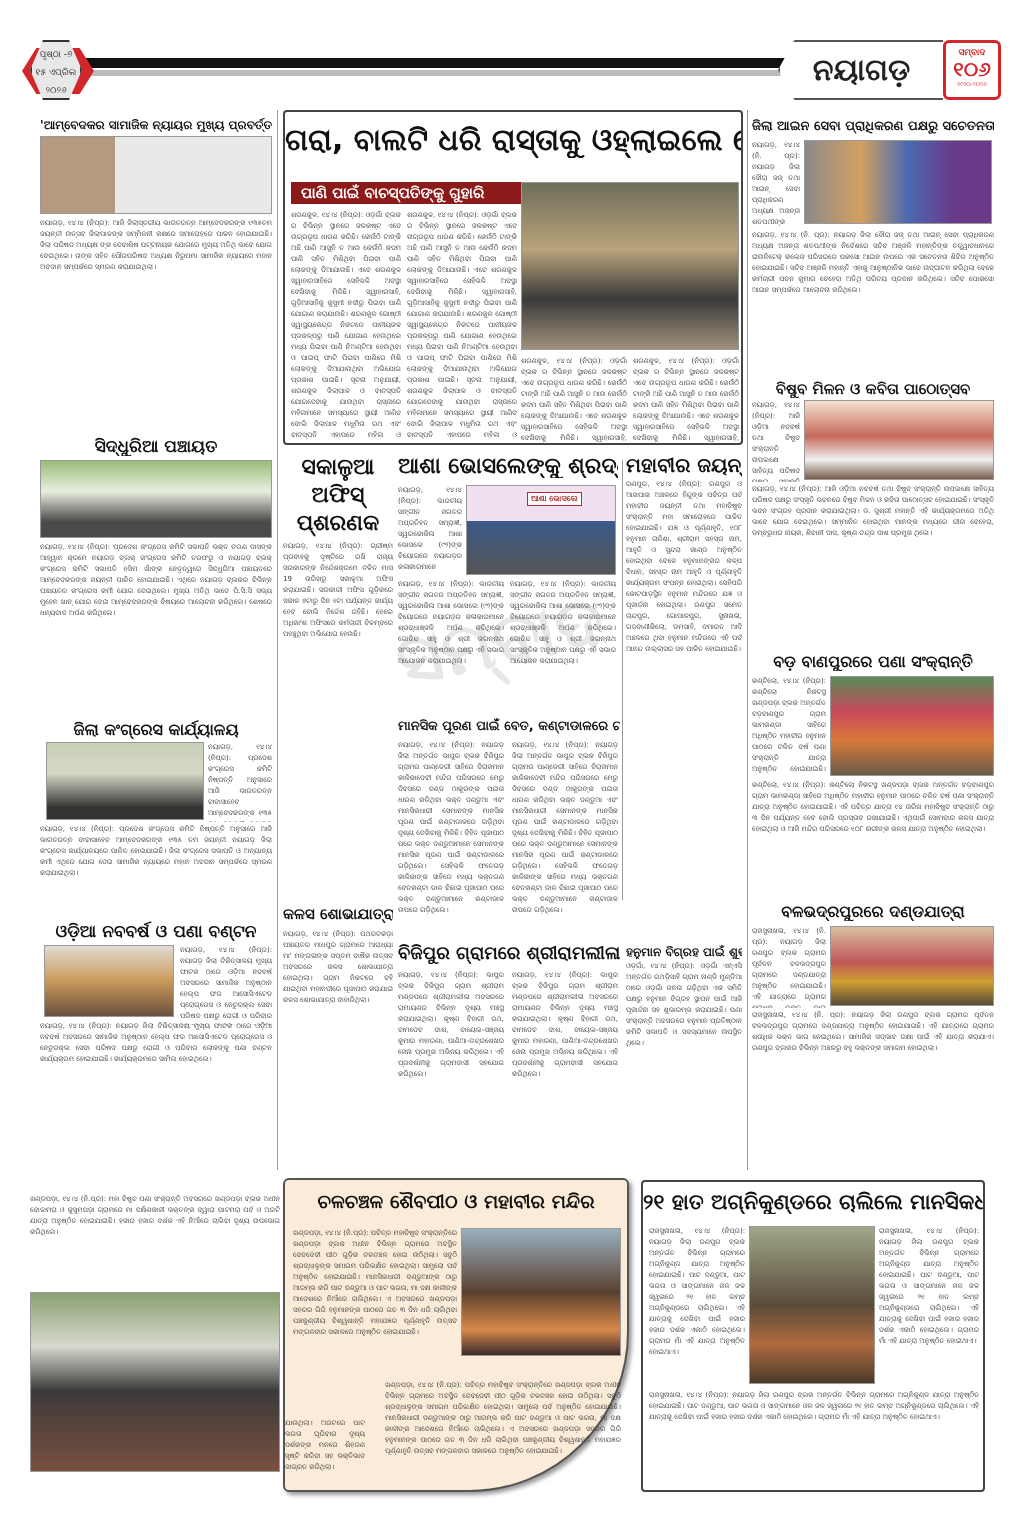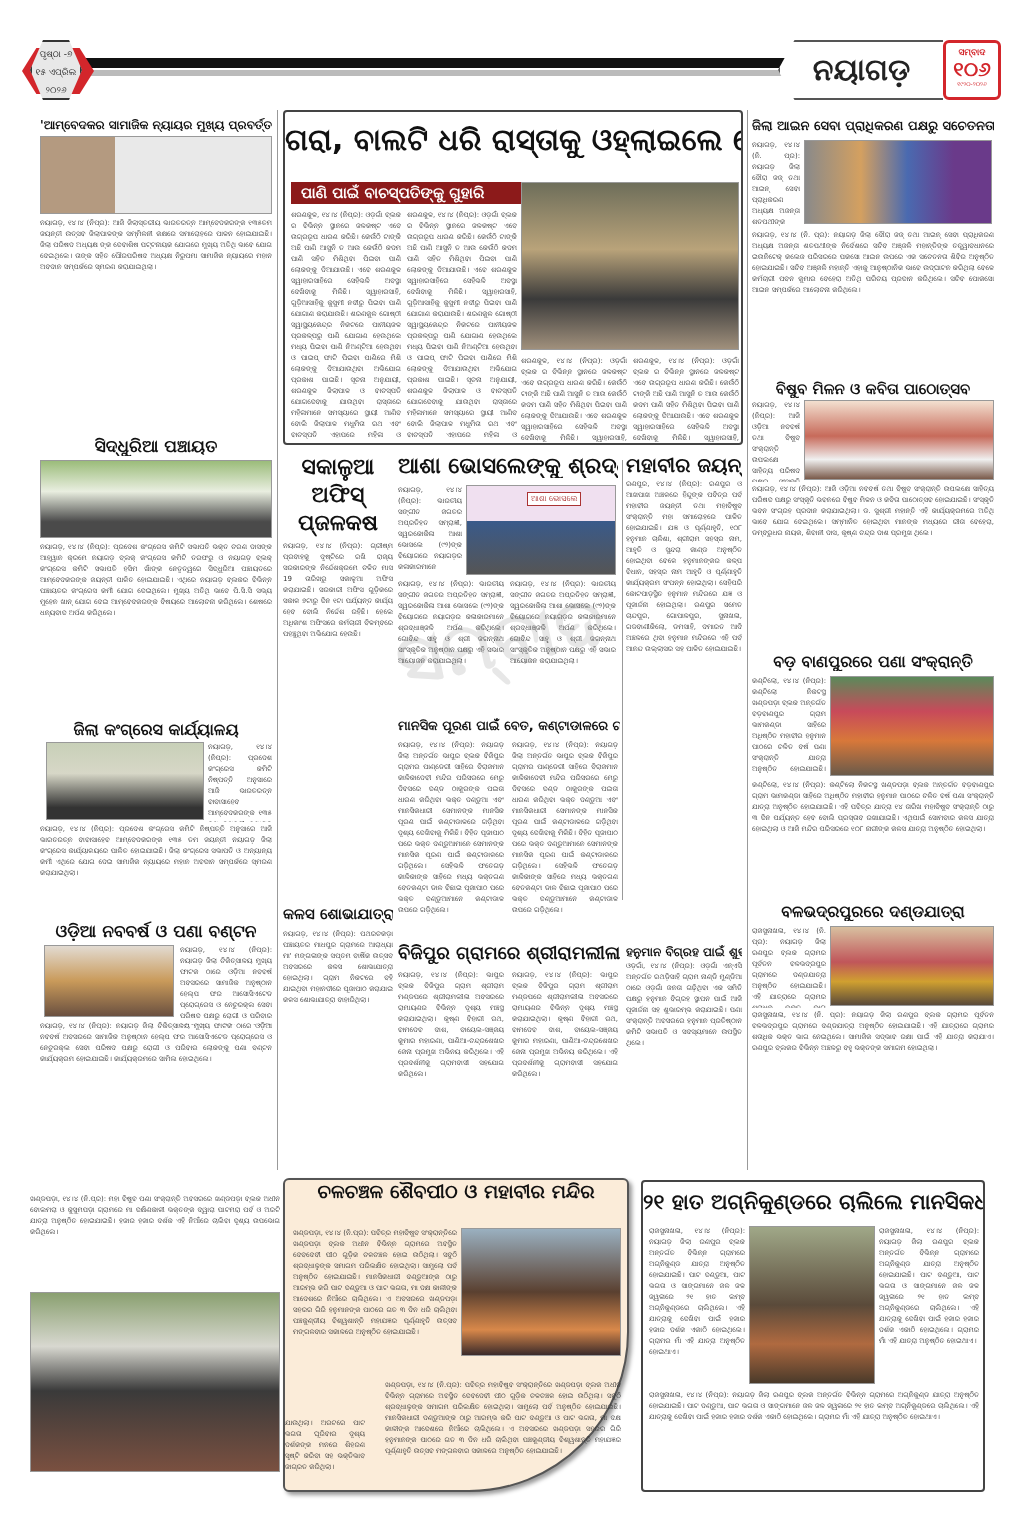--- a/index.html
+++ b/index.html
@@ -97,29 +97,29 @@
 </div>
 
 <div class="abs" style="left:752px;top:902px;width:242px">
   <div class="hl" style="font-size:16px">ବଳଭଦ୍ରପୁରରେ ଦଣ୍ଡଯାତ୍ରା</div>
   <div class="photo abs" style="left:78px;top:24px;width:164px;height:80px;background:linear-gradient(#d8c0a0,#c0565a 45%,#d0a030 70%,#5a4a3a)"></div>
   <div class="body abs" style="left:0;top:24px;width:74px;height:82px">ରାଜସୁନାଖଳା, ୧୪।୪ (ନି. ପ୍ର): ନୟାଗଡ଼ ଜିଲା ରଣପୁର ବ୍ଲକ ଗ୍ରାମର ପୂର୍ବତନ ବଳଭଦ୍ରପୁର ଗ୍ରାମରେ ଦଣ୍ଡଯାତ୍ରା ଅନୁଷ୍ଠିତ ହୋଇଯାଇଛି। ଏହି ଯାତ୍ରାରେ ଗ୍ରାମର ଶତାଧିକ ଭକ୍ତ ଭାଗ ନେଇଥିଲେ। ସାମାଜିକ ସଦ୍‌ଭାବ ରକ୍ଷା ପାଇଁ ଏହି ଯାତ୍ରା କରାଯାଏ। ରଣପୁର ବ୍ଲକର ବିଭିନ୍ନ ଅଞ୍ଚଳରୁ ବହୁ ଭକ୍ତଙ୍କ ସମାଗମ ହୋଇଥିଲା।</div>
   <div class="body abs" style="left:0;top:108px;width:242px;height:148px">ରାଜସୁନାଖଳା, ୧୪।୪ (ନି. ପ୍ର): ନୟାଗଡ଼ ଜିଲା ରଣପୁର ବ୍ଲକ ଗ୍ରାମର ପୂର୍ବତନ ବଳଭଦ୍ରପୁର ଗ୍ରାମରେ ଦଣ୍ଡଯାତ୍ରା ଅନୁଷ୍ଠିତ ହୋଇଯାଇଛି। ଏହି ଯାତ୍ରାରେ ଗ୍ରାମର ଶତାଧିକ ଭକ୍ତ ଭାଗ ନେଇଥିଲେ। ସାମାଜିକ ସଦ୍‌ଭାବ ରକ୍ଷା ପାଇଁ ଏହି ଯାତ୍ରା କରାଯାଏ। ରଣପୁର ବ୍ଲକର ବିଭିନ୍ନ ଅଞ୍ଚଳରୁ ବହୁ ଭକ୍ତଙ୍କ ସମାଗମ ହୋଇଥିଲା।</div>
 </div>
 
 <div class="abs" style="left:283px;top:453px;width:110px">
-  <div class="hl" style="font-size:22px;line-height:28px;white-space:normal">ସକାଳୁଆ ଅଫିସ୍ ପ୍ଜଳକଷ</div>
+  <div class="hl" style="font-size:22px;line-height:28px;white-space:normal">ସକାଳୁଆ ଅଫିସ୍ ପ୍ଶରଣକ</div>
   <div class="body" style="height:318px;margin-top:4px">ନୟାଗଡ଼, ୧୪।୪ (ନିପ୍ର): ଗ୍ରୀଷ୍ମ ପ୍ରବାହକୁ ଦୃଷ୍ଟିରେ ରଖି ରାଜ୍ୟ ସରକାରଙ୍କ ନିର୍ଦ୍ଦେଶକ୍ରମେ ଚଳିତ ମାସ 19 ତାରିଖରୁ ସକାଳୁଆ ଅଫିସ କରାଯାଇଛି। ସରକାରୀ ଅଫିସ ଗୁଡ଼ିକରେ ସକାଳ ୭ଟାରୁ ଦିନ ୧ଟା ପର୍ଯ୍ୟନ୍ତ କାର୍ଯ୍ୟ ହେବ ବୋଲି ନିର୍ଦ୍ଦେଶ ରହିଛି। ହେଲେ ଅଧିକାଂଶ ଅଫିସରେ କର୍ମଚାରୀ ବିଳମ୍ବରେ ପହଞ୍ଚୁଥିବା ଅଭିଯୋଗ ହେଉଛି।</div>
 </div>
 
 <div class="abs" style="left:398px;top:453px;width:220px">
   <div class="hl" style="font-size:22px">ଆଶା ଭୋସଲେଙ୍କୁ ଶ୍ରଦ୍ଧାଞ୍ଜଳି</div>
   <div class="body abs" style="left:0;top:32px;width:64px;height:84px">ନୟାଗଡ଼, ୧୪।୪ (ନିପ୍ର): ଭାରତୀୟ ସଙ୍ଗୀତ ଜଗତର ଅପ୍ରତିହତ ସମ୍ରାଜ୍ଞୀ, ସ୍ୱରକୋକିଳା ଆଶା ଭୋସଲେ (୯୨)ଙ୍କ ବିୟୋଗରେ ନୟାଗଡ଼ର କଳାକାରମାନେ ଶ୍ରଦ୍ଧାଞ୍ଜଳି ଅର୍ପଣ କରିଥିଲେ। ଗୋବିନ୍ଦ ସାହୁ ଓ ଶ୍ରୀ ଜଗନ୍ନାଥ ସାଂସ୍କୃତିକ ଅନୁଷ୍ଠାନ ପକ୍ଷରୁ ଏହି ସଭାର ଆୟୋଜନ କରାଯାଇଥିଲା।</div>
   <div class="photo abs" style="left:68px;top:32px;width:150px;height:90px;background:linear-gradient(#f0e0f0 0 40%,#3a5a8a 40%,#555 100%)">
-    <div style="position:absolute;left:60px;top:6px;background:#fff;border:1px solid #a33;color:#a33;font-size:8px;padding:1px 3px;font-weight:normal">ଆଶା ଭୋସଲେ</div>
+    <div style="position:absolute;left:60px;top:6px;background:#fff;border:1px solid #a33;color:#a33;font-size:8px;padding:1px 3px;font-weight:bold">ଆଶା ଭୋସଲେ</div>
   </div>
   <div class="body abs" style="left:0;top:126px;width:106px;height:120px">ନୟାଗଡ଼, ୧୪।୪ (ନିପ୍ର): ଭାରତୀୟ ସଙ୍ଗୀତ ଜଗତର ଅପ୍ରତିହତ ସମ୍ରାଜ୍ଞୀ, ସ୍ୱରକୋକିଳା ଆଶା ଭୋସଲେ (୯୨)ଙ୍କ ବିୟୋଗରେ ନୟାଗଡ଼ର କଳାକାରମାନେ ଶ୍ରଦ୍ଧାଞ୍ଜଳି ଅର୍ପଣ କରିଥିଲେ। ଗୋବିନ୍ଦ ସାହୁ ଓ ଶ୍ରୀ ଜଗନ୍ନାଥ ସାଂସ୍କୃତିକ ଅନୁଷ୍ଠାନ ପକ୍ଷରୁ ଏହି ସଭାର ଆୟୋଜନ କରାଯାଇଥିଲା।</div>
   <div class="body abs" style="left:112px;top:126px;width:106px;height:120px">ନୟାଗଡ଼, ୧୪।୪ (ନିପ୍ର): ଭାରତୀୟ ସଙ୍ଗୀତ ଜଗତର ଅପ୍ରତିହତ ସମ୍ରାଜ୍ଞୀ, ସ୍ୱରକୋକିଳା ଆଶା ଭୋସଲେ (୯୨)ଙ୍କ ବିୟୋଗରେ ନୟାଗଡ଼ର କଳାକାରମାନେ ଶ୍ରଦ୍ଧାଞ୍ଜଳି ଅର୍ପଣ କରିଥିଲେ। ଗୋବିନ୍ଦ ସାହୁ ଓ ଶ୍ରୀ ଜଗନ୍ନାଥ ସାଂସ୍କୃତିକ ଅନୁଷ୍ଠାନ ପକ୍ଷରୁ ଏହି ସଭାର ଆୟୋଜନ କରାଯାଇଥିଲା।</div>
 </div>
 
 <div class="abs" style="left:626px;top:453px;width:116px">
   <div class="hl" style="font-size:20px;text-align:center">ମହାବୀର ଜୟନ୍ତୀ</div>
   <div class="body" style="height:420px;margin-top:2px">ରଣପୁର, ୧୪।୪ (ନିପ୍ର): ରଣପୁର ଓ ଆଖପାଖ ଅଞ୍ଚଳରେ ହିନ୍ଦୁଙ୍କ ପବିତ୍ର ପର୍ବ ମହାବୀର ଜୟନ୍ତୀ ତଥା ମହାବିଷୁବ ସଂକ୍ରାନ୍ତି ମହା ସମାରୋହରେ ପାଳିତ ହୋଇଯାଇଛି। ଯଜ୍ଞ ଓ ପୂର୍ଣ୍ଣାହୁତି, ୧୦୮ ହନୁମାନ ଚାଳିଶା, ଶ୍ରୀରାମ ସହସ୍ର ନାମ, ଆହୁତି ଓ ସୁନ୍ଦରା କାଣ୍ଡ ଅନୁଷ୍ଠିତ ହୋଇଥିବା ବେଳେ ହନୁମାନଙ୍କର କଳ୍ପ ବିଧାନ, ସହସ୍ର ନାମ ଆହୁତି ଓ ପୂର୍ଣ୍ଣାହୁତି କାର୍ଯ୍ୟକ୍ରମ ସଂପନ୍ନ ହୋଇଥିଲା। ସେହିପରି କୋଟପାଡ଼ସ୍ଥିତ ହନୁମାନ ମନ୍ଦିରରେ ଯଜ୍ଞ ଓ ପୂଜାର୍ଚ୍ଚନା ହୋଇଥିଲା। ରଣପୁର ସମେତ ଚାନ୍ଦପୁର, ଗୋପାଳପୁର, ସୁନାଖଳା, ଗଡବାଣୀକିଲୋ, ଡମସାହି, ଦମାରତ ଆଦି ଅଞ୍ଚଳରେ ଥିବା ହନୁମାନ ମନ୍ଦିରରେ ଏହି ପର୍ବ ଆନନ୍ଦ ଉଲ୍ଲାସର ସହ ପାଳିତ ହୋଇଯାଇଛି।</div>
 </div>
 
@@ -146,21 +146,21 @@
 </div>
 
 <div class="abs" style="left:340px;top:600px;width:320px;font-size:70px;color:rgba(120,120,120,0.18);font-weight:bold;transform:rotate(-12deg);text-align:center">ସମ୍ବାଦ</div>
 
 <div class="abs" style="left:30px;top:1188px;width:250px">
   <div class="body" style="height:96px;margin-top:6px">ଖଣ୍ଡପଡ଼ା, ୧୪।୪ (ନି.ପ୍ର): ମହା ବିଷୁବ ପଣା ସଂକ୍ରାନ୍ତି ଅବସରରେ ଖଣ୍ଡପଡ଼ା ବ୍ଲକ ଅଧୀନ ବୋଲମରା ଓ କୁସୁମପଡ଼ା ଗ୍ରାମରେ ମା ଦକ୍ଷିଣକାଳୀ ଭକ୍ତଙ୍କ ଦ୍ୱାରା ପାଟମରା ପର୍ବ ଓ ଅରଟି ଯାତ୍ରା ଅନୁଷ୍ଠିତ ହୋଇଯାଇଛି। ହଜାର ହଜାର ଦର୍ଶକ ଏହି ନିଆଁରେ ଚାଲିବା ଦୃଶ୍ୟ ଉପଭୋଗ କରିଥିଲେ।</div>
   <div class="photo" style="height:180px;margin-top:2px;background:linear-gradient(#8aa070,#d8d8d0 30%,#3a3a3a 55%,#7a5040)"></div>
 </div>
 
 <div class="abs shadebox" style="left:283px;top:1178px;width:346px;height:314px;border-radius:6px 6px 160px 6px">
-  <div class="hl" style="font-size:19px;">ଚଳଚଞ୍ଚଳ ଶୈବପୀଠ ଓ ମହାବୀର ମନ୍ଦିର</div>
+  <div class="hl" style="font-size:19px;margin-top:10px">ଚଳଚଞ୍ଚଳ ଶୈବପୀଠ ଓ ମହାବୀର ମନ୍ଦିର</div>
   <div class="photo abs" style="left:176px;top:48px;width:160px;height:128px;background:linear-gradient(#9ab0c0,#5a4030 50%,#d8884a 80%,#3a2a2a)"></div>
   <div class="body abs" style="left:8px;top:48px;width:164px;height:170px">ଖଣ୍ଡପଡ଼ା, ୧୪।୪ (ନି.ପ୍ର): ପବିତ୍ର ମହାବିଷୁବ ସଂକ୍ରାନ୍ତିରେ ଖଣ୍ଡପଡ଼ା ବ୍ଲକ ଅଧୀନ ବିଭିନ୍ନ ଗ୍ରାମରେ ଅବସ୍ଥିତ ଦେବଦେବୀ ପୀଠ ଗୁଡ଼ିକ ଚଳଚଞ୍ଚଳ ହୋଇ ଉଠିଥିଲା। ସବୁଠି ଶ୍ରଦ୍ଧାଳୁଙ୍କ ସମାଗମ ପରିଲକ୍ଷିତ ହୋଇଥିଲା। ସାମୁଲୋ ପର୍ବ ଅନୁଷ୍ଠିତ ହୋଇଯାଇଛି। ମାନସିକଧାରୀ ଦଣ୍ଡୁଆଙ୍କ ଠାରୁ ଆରମ୍ଭ କରି ପାଟ ଦଣ୍ଡୁଆ ଓ ପାଟ ଭଗତା, ମା ଦକ୍ଷ କାଳୀଙ୍କ ଆଦେଶରେ ନିଆଁରେ ଚାଲିଥିଲେ। ଏ ଅବସରରେ ଖଣ୍ଡପଡ଼ା ସହରର ଗିରି ହନୁମାନଙ୍କ ପାଠରେ ଗତ ୩ ଦିନ ଧରି ଚାଲିଥିବା ପଞ୍ଚକୁଣ୍ଡୀୟ ବିଶ୍ୱଶାନ୍ତି ମହାଯଜ୍ଞର ପୂର୍ଣ୍ଣାହୁତି ଉତ୍ସବ ମଙ୍ଗଳବାର ସକାଳରେ ଅନୁଷ୍ଠିତ ହୋଇଯାଇଛି।</div>
   <div class="body abs" style="left:100px;top:200px;width:236px;height:100px">ଖଣ୍ଡପଡ଼ା, ୧୪।୪ (ନି.ପ୍ର): ପବିତ୍ର ମହାବିଷୁବ ସଂକ୍ରାନ୍ତିରେ ଖଣ୍ଡପଡ଼ା ବ୍ଲକ ଅଧୀନ ବିଭିନ୍ନ ଗ୍ରାମରେ ଅବସ୍ଥିତ ଦେବଦେବୀ ପୀଠ ଗୁଡ଼ିକ ଚଳଚଞ୍ଚଳ ହୋଇ ଉଠିଥିଲା। ସବୁଠି ଶ୍ରଦ୍ଧାଳୁଙ୍କ ସମାଗମ ପରିଲକ୍ଷିତ ହୋଇଥିଲା। ସାମୁଲୋ ପର୍ବ ଅନୁଷ୍ଠିତ ହୋଇଯାଇଛି। ମାନସିକଧାରୀ ଦଣ୍ଡୁଆଙ୍କ ଠାରୁ ଆରମ୍ଭ କରି ପାଟ ଦଣ୍ଡୁଆ ଓ ପାଟ ଭଗତା, ମା ଦକ୍ଷ କାଳୀଙ୍କ ଆଦେଶରେ ନିଆଁରେ ଚାଲିଥିଲେ। ଏ ଅବସରରେ ଖଣ୍ଡପଡ଼ା ସହରର ଗିରି ହନୁମାନଙ୍କ ପାଠରେ ଗତ ୩ ଦିନ ଧରି ଚାଲିଥିବା ପଞ୍ଚକୁଣ୍ଡୀୟ ବିଶ୍ୱଶାନ୍ତି ମହାଯଜ୍ଞର ପୂର୍ଣ୍ଣାହୁତି ଉତ୍ସବ ମଙ୍ଗଳବାର ସକାଳରେ ଅନୁଷ୍ଠିତ ହୋଇଯାଇଛି।</div>
 </div>
 <div class="body abs" style="left:285px;top:1418px;width:80px;height:70px">ଯାଉଥିଲା। ଅରଟରେ ପାଟ ଭଗତା ଘୂରିବାର ଦୃଶ୍ୟ ଦର୍ଶକଙ୍କ ମନରେ ଶିହରଣ ସୃଷ୍ଟି କରିବା ସହ ଭକ୍ତିଭାବ ଜାଗ୍ରତ କରିଥିଲା।</div>
 
 <div class="abs box" style="left:641px;top:1180px;width:344px;height:312px">
   <div class="hl" style="font-size:21px;margin-top:8px">୨୧ ହାତ ଅଗ୍ନିକୁଣ୍ଡରେ ଚାଲିଲେ ମାନସିକଧାରୀ</div>
   <div class="body abs" style="left:6px;top:44px;width:96px;height:160px">ରାଜସୁନାଖଳା, ୧୪।୪ (ନିପ୍ର): ନୟାଗଡ଼ ଜିଲା ରଣପୁର ବ୍ଲକ ଅନ୍ତର୍ଗତ ବିଭିନ୍ନ ଗ୍ରାମରେ ଅଗ୍ନିକୁଣ୍ଡ ଯାତ୍ରା ଅନୁଷ୍ଠିତ ହୋଇଯାଇଛି। ପାଟ ଦଣ୍ଡୁଆ, ପାଟ ଭଗତା ଓ ସାଙ୍ଗମାନେ ଜଳ ଜଳ ଜ୍ୱଳାରେ ୨୧ ହାତ ଲମ୍ବ ଅଗ୍ନିକୁଣ୍ଡରେ ଚାଲିଥିଲେ। ଏହି ଯାତ୍ରାକୁ ଦେଖିବା ପାଇଁ ହଜାର ହଜାର ଦର୍ଶକ ଏକାଠି ହୋଇଥିଲେ। ଗ୍ରାମର ମାଁ ଏହି ଯାତ୍ରା ଅନୁଷ୍ଠିତ ହୋଇଥାଏ।</div>
   <div class="photo abs" style="left:106px;top:44px;width:126px;height:158px;background:linear-gradient(#a0a888,#5a4a3a 50%,#b06a40 75%,#4a3a2a)"></div>

